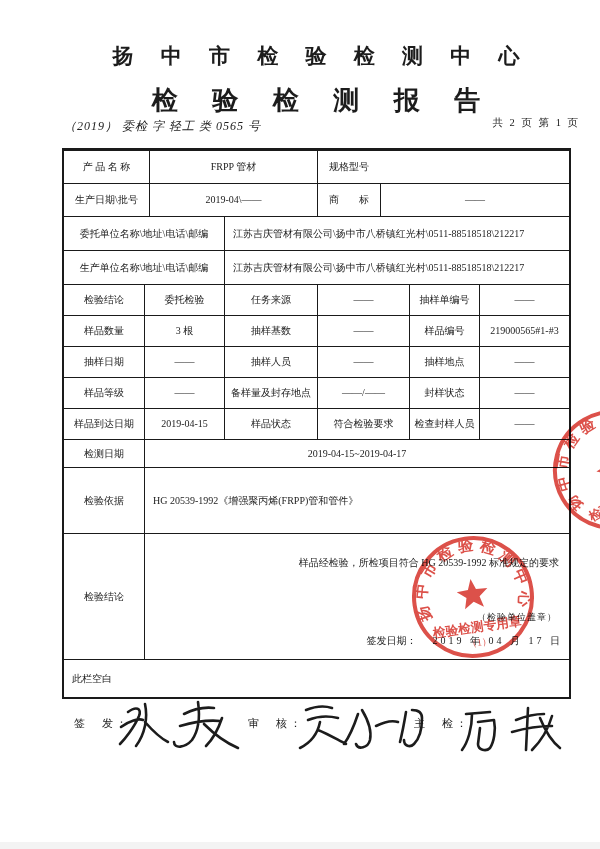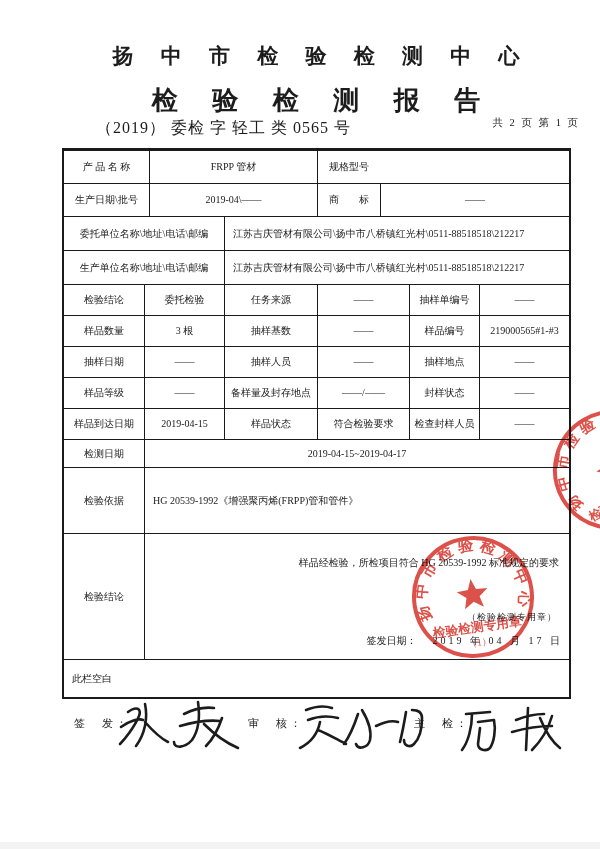--- a/index.html
+++ b/index.html
@@ -5,21 +5,21 @@
   html,body{margin:0;padding:0;background:#ffffff;}
   .page{
     position:relative;width:600px;height:849px;background:#ffffff;overflow:hidden;
     font-family:"Liberation Serif","DejaVu Serif",serif;color:#1c1c1c;padding-left:32px;
   }
   .page::after{content:"";position:absolute;left:0;right:0;bottom:0;height:7px;background:#f3f3f3;}
   .org-title{position:absolute;top:42px;left:0;right:0;text-align:center;
     font-size:21px;font-weight:bold;letter-spacing:11px;text-indent:11px;}
   .report-title{position:absolute;top:83px;left:0;right:0;text-align:center;
     font-size:26px;font-weight:bold;letter-spacing:14px;text-indent:14px;}
-  .doc-number{position:absolute;top:118px;left:96px;font-size:16px;letter-spacing:1px;}
+  .doc-number{position:absolute;top:118px;left:64px;font-size:12px;letter-spacing:1px;font-style:italic;}
   .page-info{position:absolute;top:116px;right:52px;font-size:10.5px;letter-spacing:2px;}
 
   .tbl{position:absolute;left:62px;top:148px;width:505px;border:2px solid #1a1a1a;border-top-width:3px;box-sizing:content-box;}
   .row{display:flex;border-top:1px solid #1a1a1a;}
   .row:first-child{border-top:none;}
   .cell{box-sizing:border-box;border-left:1px solid #1a1a1a;display:flex;align-items:center;justify-content:center;
     text-align:center;font-size:10px;line-height:1.35;padding:1px 2px;overflow:hidden;}
   .cell:first-child{border-left:none;}
   .cell.left{justify-content:flex-start;text-align:left;padding-left:8px;}
   .h32{height:32px}.h33{height:33px}.h30{height:30px}.h27{height:27px}
@@ -130,21 +130,21 @@
 
     <div class="row h65">
       <div class="cell wD1">检验依据</div>
       <div class="cell wD2 left">HG 20539-1992《增强聚丙烯(FRPP)管和管件》</div>
     </div>
 
     <div class="row h125">
       <div class="cell wD1">检验结论</div>
       <div class="cell wD2 concl">
         <div class="concl-text">样品经检验，所检项目符合 HG 20539-1992 标准规定的要求</div>
-        <div class="seal-hint">（检验检测专用章）</div>
+        <div class="seal-hint">（检验单位盖章）</div>
         <div class="issue-line">
           <span>签发日期：</span><span class="date">2019 年 04 月 17 日</span>
         </div>
       </div>
     </div>
 
     <div class="row h37">
       <div class="cell wD2 left">此栏空白</div>
     </div>
 

